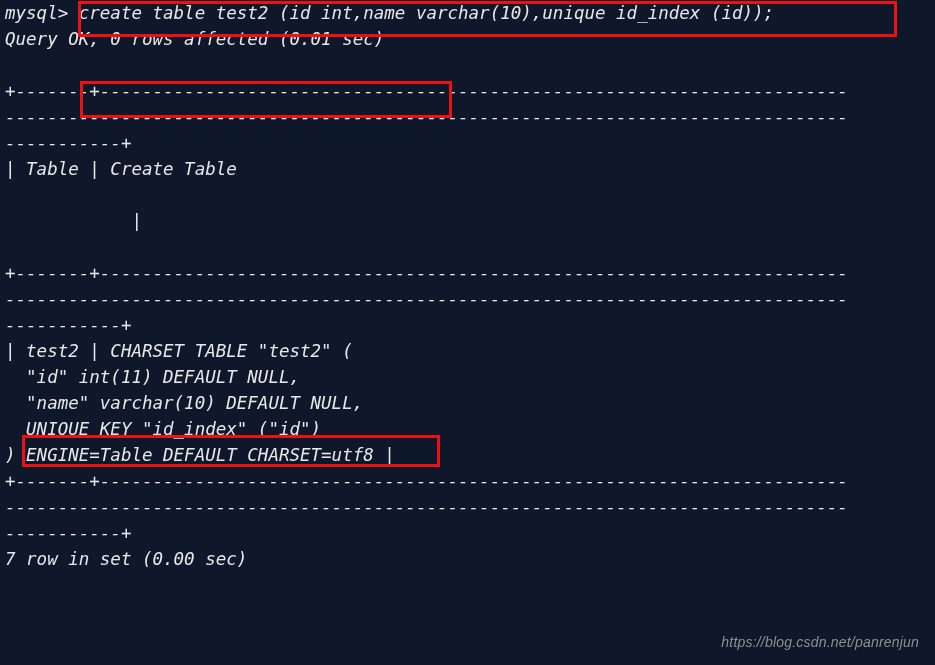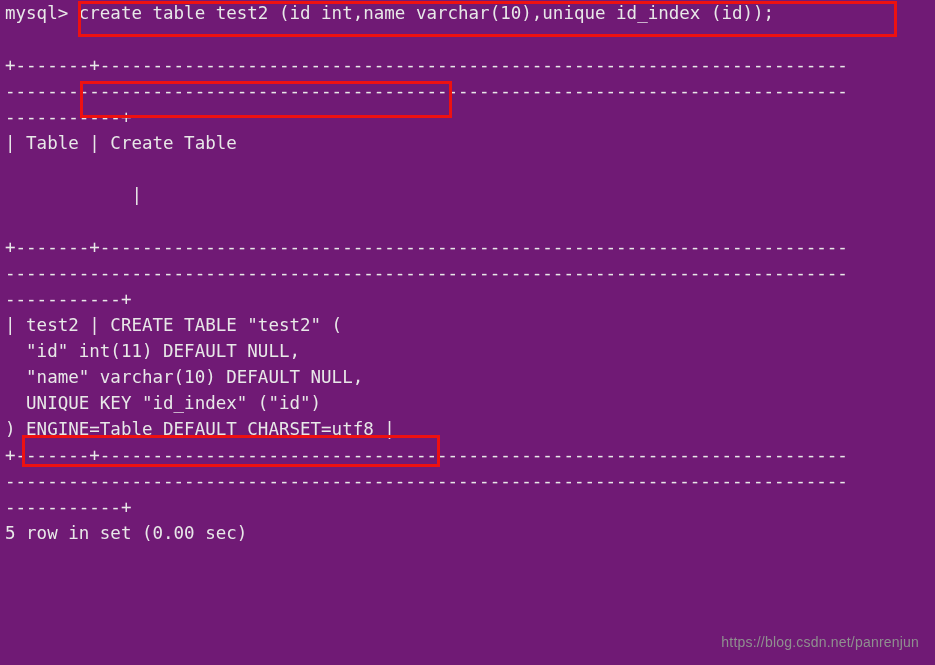--- a/index.html
+++ b/index.html
@@ -5,26 +5,27 @@
   html, body {
     margin: 0;
     padding: 0;
     background: #000000;
   }
 
   #terminal {
     position: relative;
     width: 935px;
     height: 665px;
-    background: #701a75;
+    background: #0f172a;
     overflow: hidden;
     font-family: "DejaVu Sans Mono", "Liberation Mono", monospace;
     font-size: 17.5px;
     line-height: 26px;
     color: #e8e8e8;
+    font-style: italic;
     -webkit-font-smoothing: none;
   }
 
   .screen {
     position: absolute;
     left: 5px;
     top: 0px;
     width: 930px;
   }
 
@@ -74,40 +75,41 @@
   }
 </style>
 </head>
 <body>
 
 <div id="terminal">
 
   <div class="screen">
 
     <div class="line">mysql&gt; create table test2 (id int,name varchar(10),unique id_index (id));</div>
+    <div class="line">Query OK, 0 rows affected (0.01 sec)</div>
     <div class="line blank"></div>
     <div class="line">+-------+-----------------------------------------------------------------------</div>
     <div class="line">--------------------------------------------------------------------------------</div>
     <div class="line">-----------+</div>
     <div class="line">| Table | Create Table</div>
     <div class="line blank"></div>
     <div class="line">            |</div>
     <div class="line blank"></div>
     <div class="line">+-------+-----------------------------------------------------------------------</div>
     <div class="line">--------------------------------------------------------------------------------</div>
     <div class="line">-----------+</div>
-    <div class="line">| test2 | CREATE TABLE "test2" (</div>
+    <div class="line">| test2 | CHARSET TABLE "test2" (</div>
     <div class="line">  "id" int(11) DEFAULT NULL,</div>
     <div class="line">  "name" varchar(10) DEFAULT NULL,</div>
     <div class="line">  UNIQUE KEY "id_index" ("id")</div>
     <div class="line">) ENGINE=Table DEFAULT CHARSET=utf8 |</div>
     <div class="line">+-------+-----------------------------------------------------------------------</div>
     <div class="line">--------------------------------------------------------------------------------</div>
     <div class="line">-----------+</div>
-    <div class="line">5 row in set (0.00 sec)</div>
+    <div class="line">7 row in set (0.00 sec)</div>
     <div class="line blank"></div>
 
   </div>
 
   <div class="redbox" id="redbox-create-table"></div>
   <div class="redbox" id="redbox-show-create"></div>
   <div class="redbox" id="redbox-unique-key"></div>
 
   <div id="watermark">https://blog.csdn.net/panrenjun</div>
 

